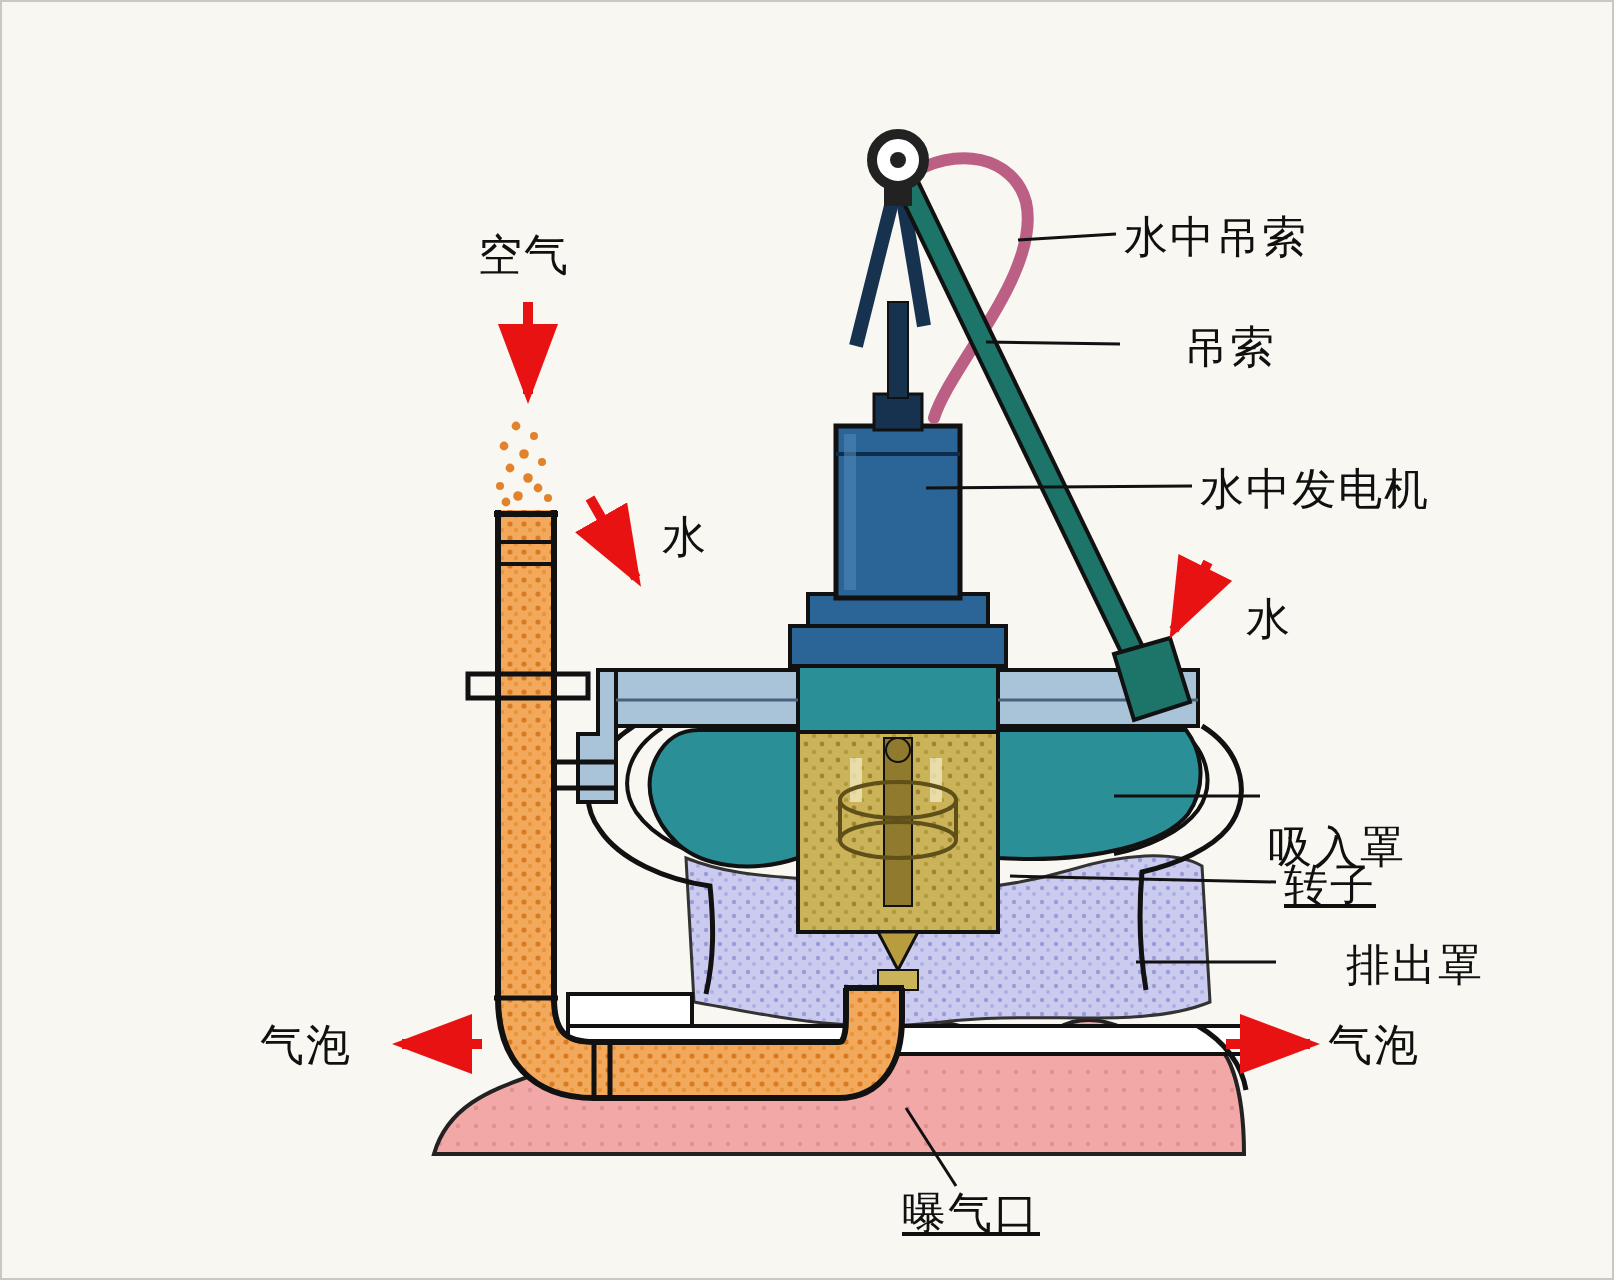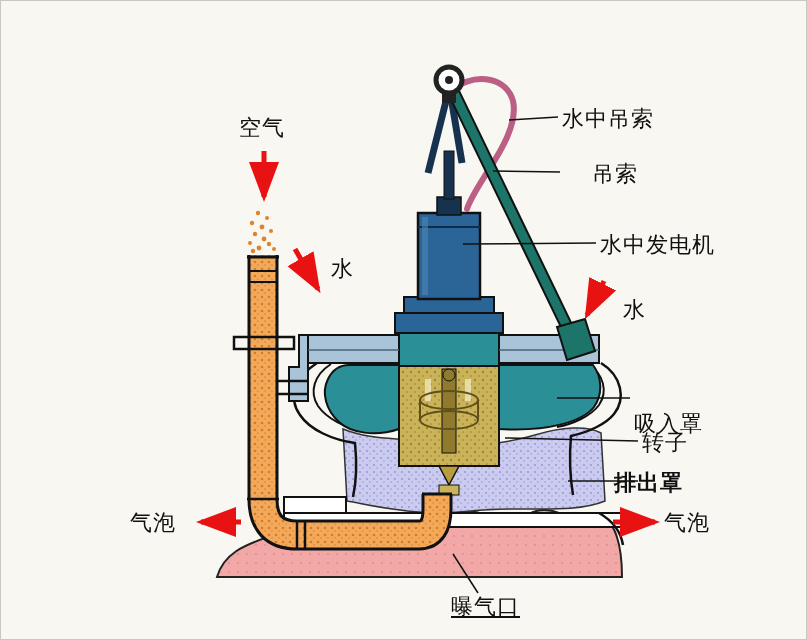--- a/index.html
+++ b/index.html
@@ -182,19 +182,19 @@
     </g>
   </svg>
 
   <div class="lbl" style="left:238px;top:116px;">空气</div>
   <div class="lbl" style="left:330px;top:257px;">水</div>
   <div class="lbl" style="left:561px;top:107px;">水中吊索</div>
   <div class="lbl" style="left:591px;top:162px;">吊索</div>
   <div class="lbl" style="left:599px;top:233px;">水中发电机</div>
   <div class="lbl" style="left:622px;top:298px;">水</div>
   <div class="lbl" style="left:633px;top:412px;">吸入罩</div>
-  <div class="lbl" style="left:641px;top:431px;">转子</div>
-  <div class="lbl" style="left:613px;top:471px;font-weight:bold;">排出罩</div>
+  <div class="lbl" style="left:641px;top:431px;text-decoration:underline;">转子</div>
+  <div class="lbl" style="left:672px;top:471px;">排出罩</div>
   <div class="lbl" style="left:129px;top:511px;">气泡</div>
   <div class="lbl" style="left:663px;top:511px;">气泡</div>
   <div class="lbl" style="left:450px;top:595px;text-decoration:underline;">曝气口</div>
 
 </div>
 
 </body></html>

